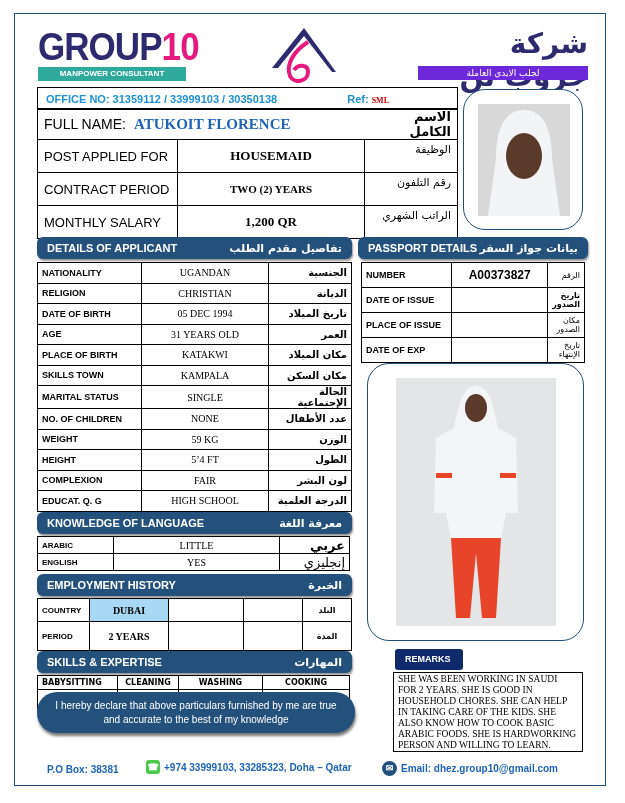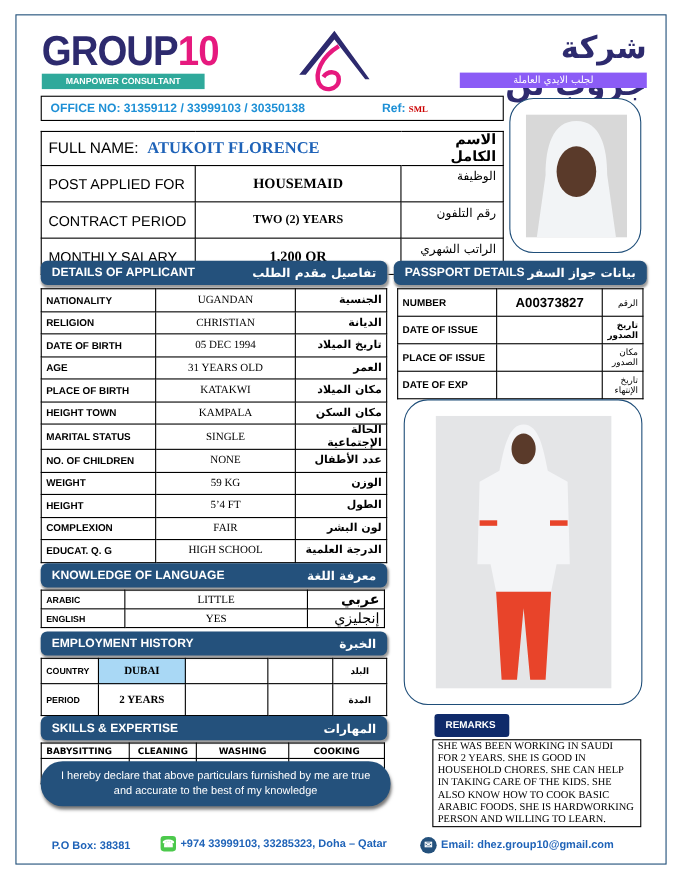--- a/index.html
+++ b/index.html
@@ -3,26 +3,26 @@
 <meta charset="utf-8">
 <style>
 *{box-sizing:border-box;margin:0;padding:0}
 body{width:625px;height:803px;background:#fff;font-family:"Liberation Sans",sans-serif;position:relative;overflow:hidden}
 .frame{position:absolute;left:14px;top:13px;width:592px;height:773px;border:1px solid #1f4e79}
 .abs{position:absolute}
 .logo-g10{left:38px;top:26px;font:bold 38px "Liberation Sans",sans-serif;color:#2d2a6e;letter-spacing:-1px;transform:scaleX(.92);transform-origin:left}
 .logo-g10 .ten{color:#e6197e}
 .logo-sub{left:38px;top:67px;width:148px;height:14px;background:#2fa99b;color:#fff;font:bold 8px "Liberation Sans",sans-serif;text-align:center;line-height:14px}
 .logo-ar{left:418px;top:27px;width:170px;text-align:right;font:bold 28px "DejaVu Sans",sans-serif;color:#2d2a6e;direction:rtl}
-.logo-ar-sub{left:418px;top:66px;width:170px;height:14px;background:#8b5cf6;color:#fff;font:9px "DejaVu Sans",sans-serif;text-align:center;line-height:14px}
+.logo-ar-sub{left:418px;top:66px;width:170px;height:14px;background:#6d28d9;color:#fff;font:9px "DejaVu Sans",sans-serif;text-align:center;line-height:14px}
 .office{left:37px;top:87px;width:421px;height:23px;border:1px solid #000;font:bold 11px "Liberation Sans",sans-serif;color:#1e90d6;padding:5px 8px;display:flex;justify-content:space-between}
 .office .ref{color:#1e90d6;margin-right:60px}
 .office .ref b{color:#c00;font:bold 8px "Liberation Serif",serif}
 table{border-collapse:collapse}
-.top{left:37px;top:119px;width:421px}
+.top{left:37px;top:108px;width:421px}
 .top td{border:1px solid #000;height:33px;font:13px "Liberation Sans",sans-serif;padding:0 6px}
 .top tr.fn td{height:23px}
 .top .val{text-align:center;font:bold 13px "Liberation Serif",serif}
 .top .ar{text-align:right;vertical-align:top;font:11px "DejaVu Sans",sans-serif;direction:rtl;padding-top:3px}
 .fn-name{color:#1f63b8;font:bold 15px "Liberation Serif",serif;margin-left:8px}
 .photo-frame{border:1.5px solid #1f4e79;border-radius:22px;background:#fff}
 .hdr{background:#24517c;color:#fff;border-radius:6px;height:22px;display:flex;justify-content:space-between;align-items:center;padding:0 10px;font:bold 11px "Liberation Sans",sans-serif;box-shadow:1px 2px 2px #999}
 .hdr .ar{font:bold 11px "DejaVu Sans",sans-serif;direction:rtl}
 .grid td{border:1px solid #000;font-size:9px;padding:0 4px}
 .grid .lbl{font:bold 9px "Liberation Sans",sans-serif}
@@ -109,21 +109,21 @@
         <td class="lbl" style="width:104px">AGE</td>
         <td class="val" style="width:127px">31 YEARS OLD</td>
         <td class="ar">العمر</td>
       </tr>
       <tr style="height: 20.5px;">
         <td class="lbl" style="width:104px">PLACE OF BIRTH</td>
         <td class="val" style="width:127px">KATAKWI</td>
         <td class="ar">مكان الميلاد</td>
       </tr>
       <tr style="height: 20.5px;">
-        <td class="lbl" style="width:104px">HEIGHT TOWN</td>
+        <td class="lbl" style="width:104px">SKILLS TOWN</td>
         <td class="val" style="width:127px">KAMPALA</td>
         <td class="ar">مكان السكن</td>
       </tr>
       <tr style="height: 20.5px;">
         <td class="lbl" style="width:104px">MARITAL STATUS</td>
         <td class="val" style="width:127px">SINGLE</td>
         <td class="ar">الحالة الإجتماعية</td>
       </tr>
       <tr style="height: 20.5px;">
         <td class="lbl" style="width:104px">NO. OF CHILDREN</td>

